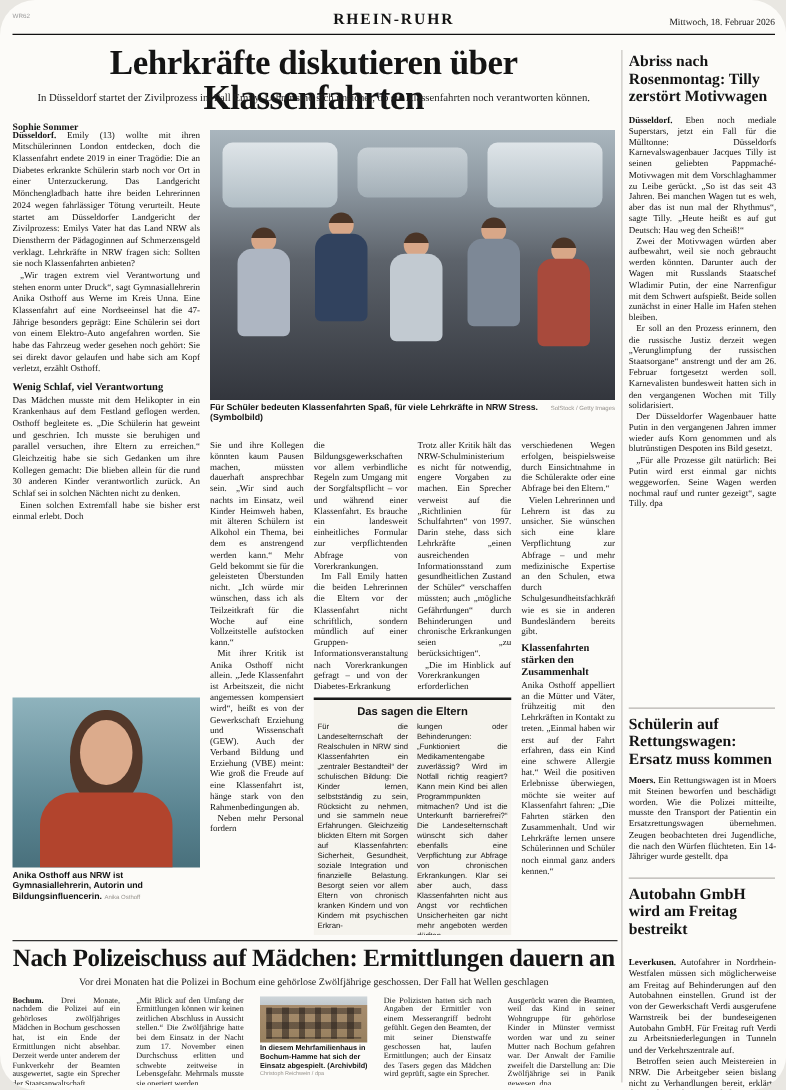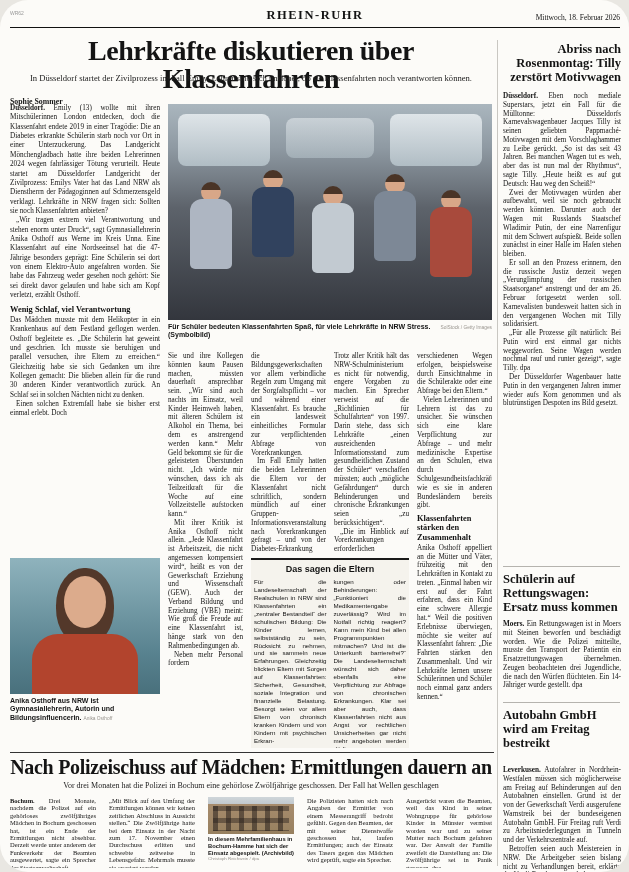--- a/index.html
+++ b/index.html
@@ -65,21 +65,21 @@
   .p-body { left:22px; top:76px; width:106px; height:60px; border-radius:26px 26px 0 0; background:#b2442d; }
   .portrait-cap { position:absolute; left:10px; top:697px; width:150px; overflow:hidden;
     font-family:"Liberation Sans","DejaVu Sans",sans-serif; font-size:7px; font-weight:bold; line-height:1.2; }
   .portrait-cap .credit { font-size:4.8px; color:#98948e; font-weight:normal; }
   
   .side-head { position:absolute; left:503px; width:118px; font-size:12.5px; font-weight:bold; line-height:1.12; overflow:hidden; }
   .side-body { position:absolute; left:503px; width:118px; overflow:hidden;
     font-size:7.2px; line-height:1.22; text-align:justify; }
   .side-body p + p { text-indent:6px; }
   .side-body .lead { font-weight:bold; }
-  .sh1 { top:42px;  height:46px;text-align:right; }  .sb1 { top:92px;  height:468px; }
+  .sh1 { top:42px;  height:46px; }  .sb1 { top:92px;  height:468px; }
   .sh2 { top:572px; height:44px; }  .sb2 { top:620px; height:78px;  }
   .sh3 { top:708px; height:44px; }  .sb3 { top:754px; height:112px;margin-top:12px; }
   
   .b-headline { position:absolute; left:8px; top:757px; width:486px; font-size:20px; font-weight:bold; text-align:center; line-height:1; letter-spacing:-0.3px; }
   .b-deck { position:absolute; left:8px; top:781px; width:486px; font-size:8px; text-align:center; color:#222; }
   .bcol { position:absolute; top:797px; width:86px; height:71px; overflow:hidden;
     font-size:6.5px; line-height:1.14; text-align:justify; }
   .bcol .lead { font-weight:bold; }
   .b1 { left:10px; } .b2 { left:109px; } .b3 { left:208px; } .b4 { left:307px; } .b5 { left:406px; }
   .b-photo { position:relative; width:86px; height:37px; overflow:hidden;
@@ -188,22 +188,22 @@
   <div class="portrait-cap">
     <span>Anika Osthoff aus NRW ist Gymnasiallehrerin, Autorin und Bildungsinfluencerin.</span>
     <span class="credit">Anika Osthoff</span>
   </div>
 
   <h2 class="side-head sh1">Abriss nach Rosenmontag: Tilly zerstört Motivwagen</h2>
   <div class="side-body sb1">
     <p><b class="lead">Düsseldorf.</b> <span>Eben noch mediale Superstars, jetzt ein Fall für die Mülltonne: Düsseldorfs Karnevalswagenbauer Jacques Tilly ist seinen geliebten Pappmaché-Motivwagen mit dem Vorschlaghammer zu Leibe gerückt. „So ist das seit 43 Jahren. Bei manchen Wagen tut es weh, aber das ist nun mal der Rhythmus“, sagte Tilly. „Heute heißt es auf gut Deutsch: Hau weg den Scheiß!“</span></p>
     <p>Zwei der Motivwagen würden aber aufbewahrt, weil sie noch gebraucht werden könnten. Darunter auch der Wagen mit Russlands Staatschef Wladimir Putin, der eine Narrenfigur mit dem Schwert aufspießt. Beide sollen zunächst in einer Halle im Hafen stehen bleiben.</p>
     <p>Er soll an den Prozess erinnern, den die russische Justiz derzeit wegen „Verunglimpfung der russischen Staatsorgane“ anstrengt und der am 26. Februar fortgesetzt werden soll. Karnevalisten bundesweit hatten sich in den vergangenen Wochen mit Tilly solidarisiert.</p>
+    <p>Der Düsseldorfer Wagenbauer hatte Putin in den vergangenen Jahren immer wieder aufs Korn genommen und als blutrünstigen Despoten ins Bild gesetzt.</p>
     <p>„Für alle Prozesse gilt natürlich: Bei Putin wird erst einmal gar nichts weggeworfen. Seine Wagen werden nochmal rauf und runter gezeigt“, sagte Tilly. dpa</p>
-    <p>Der Düsseldorfer Wagenbauer hatte Putin in den vergangenen Jahren immer wieder aufs Korn genommen und als blutrünstigen Despoten ins Bild gesetzt.</p>
   </div>
 
   <h2 class="side-head sh2">Schülerin auf Rettungswagen: Ersatz muss kommen</h2>
   <div class="side-body sb2">
     <p><b class="lead">Moers.</b> <span>Ein Rettungswagen ist in Moers mit Steinen beworfen und beschädigt worden. Wie die Polizei mitteilte, musste den Transport der Patientin ein Ersatzrettungswagen übernehmen. Zeugen beobachteten drei Jugendliche, die nach den Würfen flüchteten. Ein 14-Jähriger wurde gestellt. dpa</span></p>
   </div>
 
   <h2 class="side-head sh3">Autobahn GmbH wird am Freitag bestreikt</h2>
   <div class="side-body sb3">
     <p><b class="lead">Leverkusen.</b> <span>Autofahrer in Nordrhein-Westfalen müssen sich möglicherweise am Freitag auf Behinderungen auf den Autobahnen einstellen. Grund ist der von der Gewerkschaft Verdi ausgerufene Warnstreik bei der bundeseigenen Autobahn GmbH. Für Freitag ruft Verdi zu Arbeitsniederlegungen in Tunneln und der Verkehrszentrale auf.</span></p>

